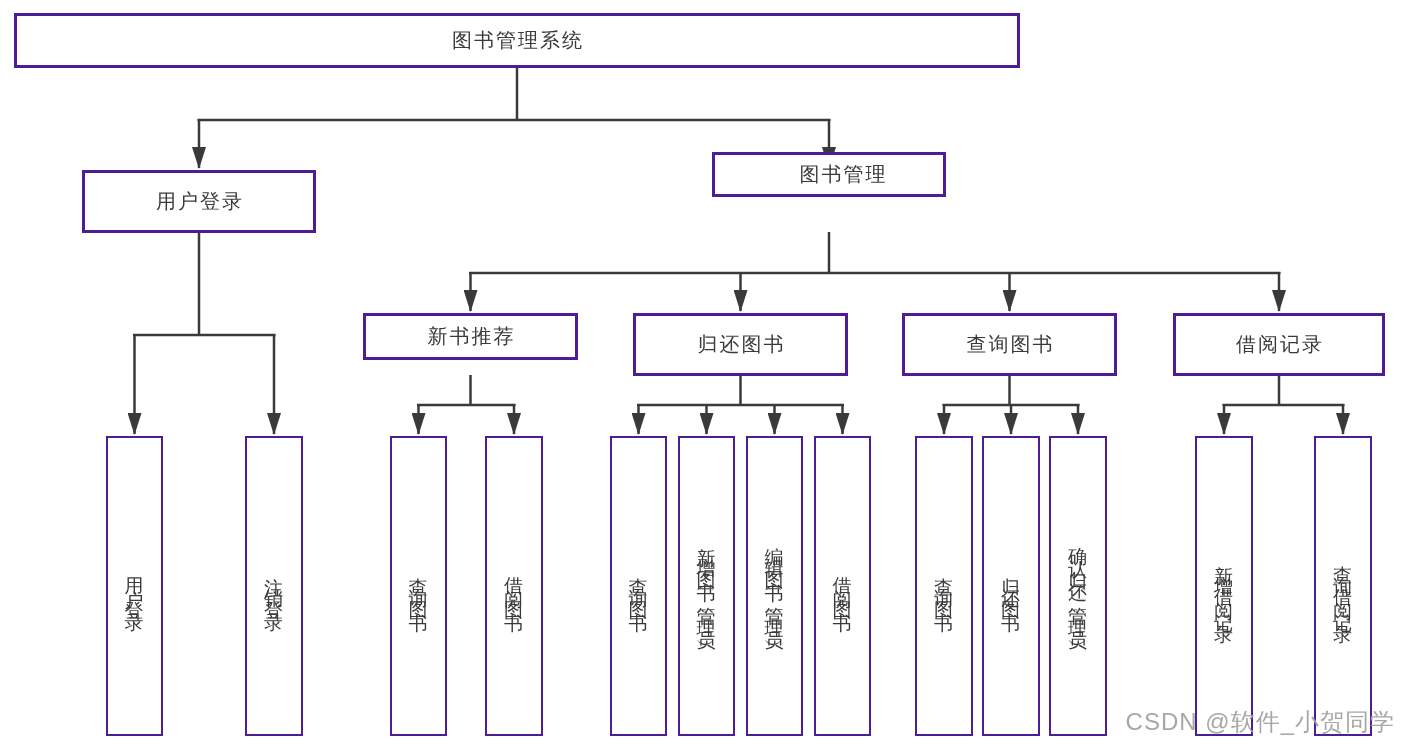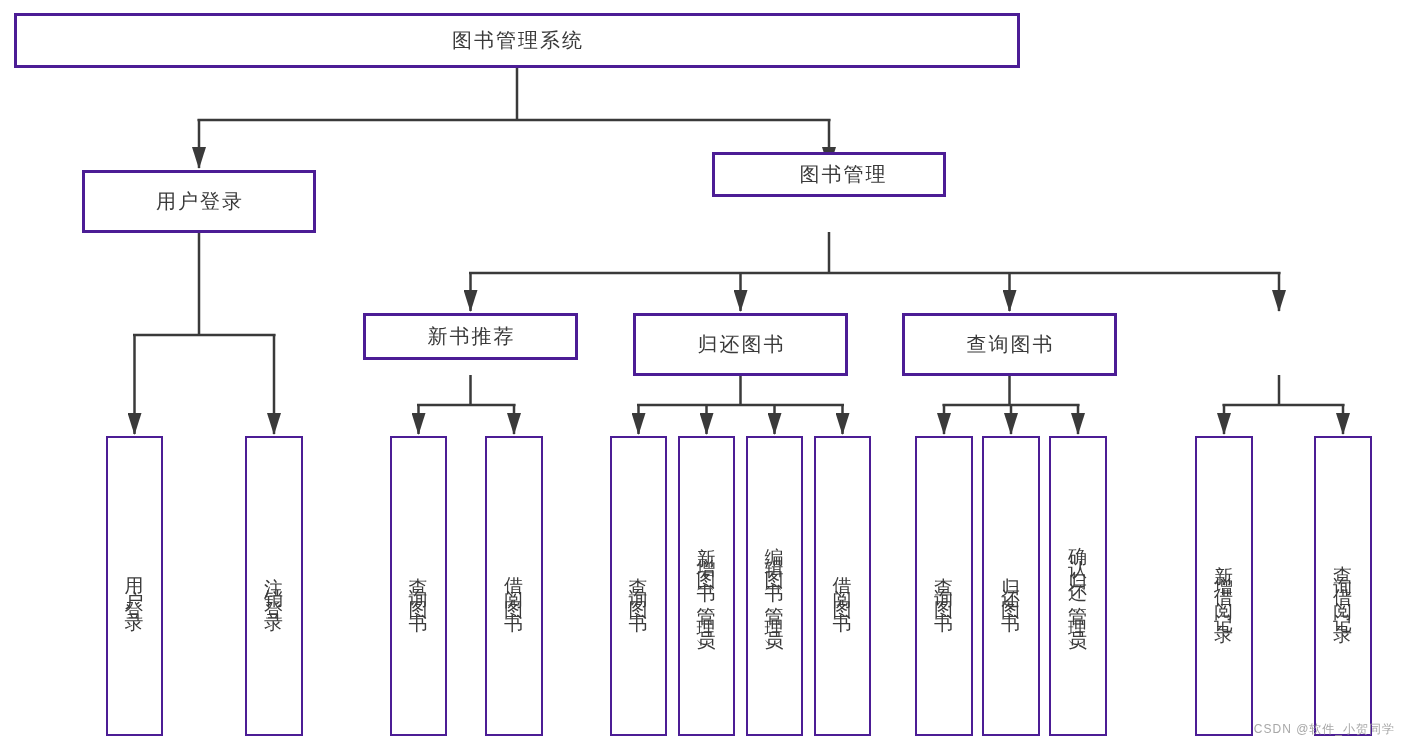--- a/index.html
+++ b/index.html
@@ -75,21 +75,21 @@
   #l-records-2 { left: 1314px; width: 58px; }
 
   #wires line {
     stroke: #3a3a3a;
     stroke-width: 2.5;
   }
   .watermark {
     position: absolute;
     right: 10px;
     bottom: 9px;
-    font-size: 12px;
+    font-size: 24px;
     letter-spacing: 1px;
     color: rgba(162, 162, 162, 0.95);
     z-index: 5;
     white-space: nowrap;
   }
 </style>
 </head>
 <body>
 
 <div id="canvas">
@@ -169,20 +169,23 @@
 
   <div class="node hlabel" id="n-newbook">
     <span>新书推荐</span>
   </div>
   <div class="node hlabel" id="n-borrow">
     <span>归还图书</span>
   </div>
   <div class="node hlabel" id="n-current">
     <span>查询图书</span>
   </div>
+  <div class="node hlabel" id="n-records">
+    <span>借阅记录</span>
+  </div>
 
   <div class="node leaf" id="l-login-1">
     <span class="vtext">用户登录</span>
   </div>
   <div class="node leaf" id="l-login-2">
     <span class="vtext">注销登录</span>
   </div>
 
   <div class="node leaf" id="l-newbook-1">
     <span class="vtext">查询图书</span>

